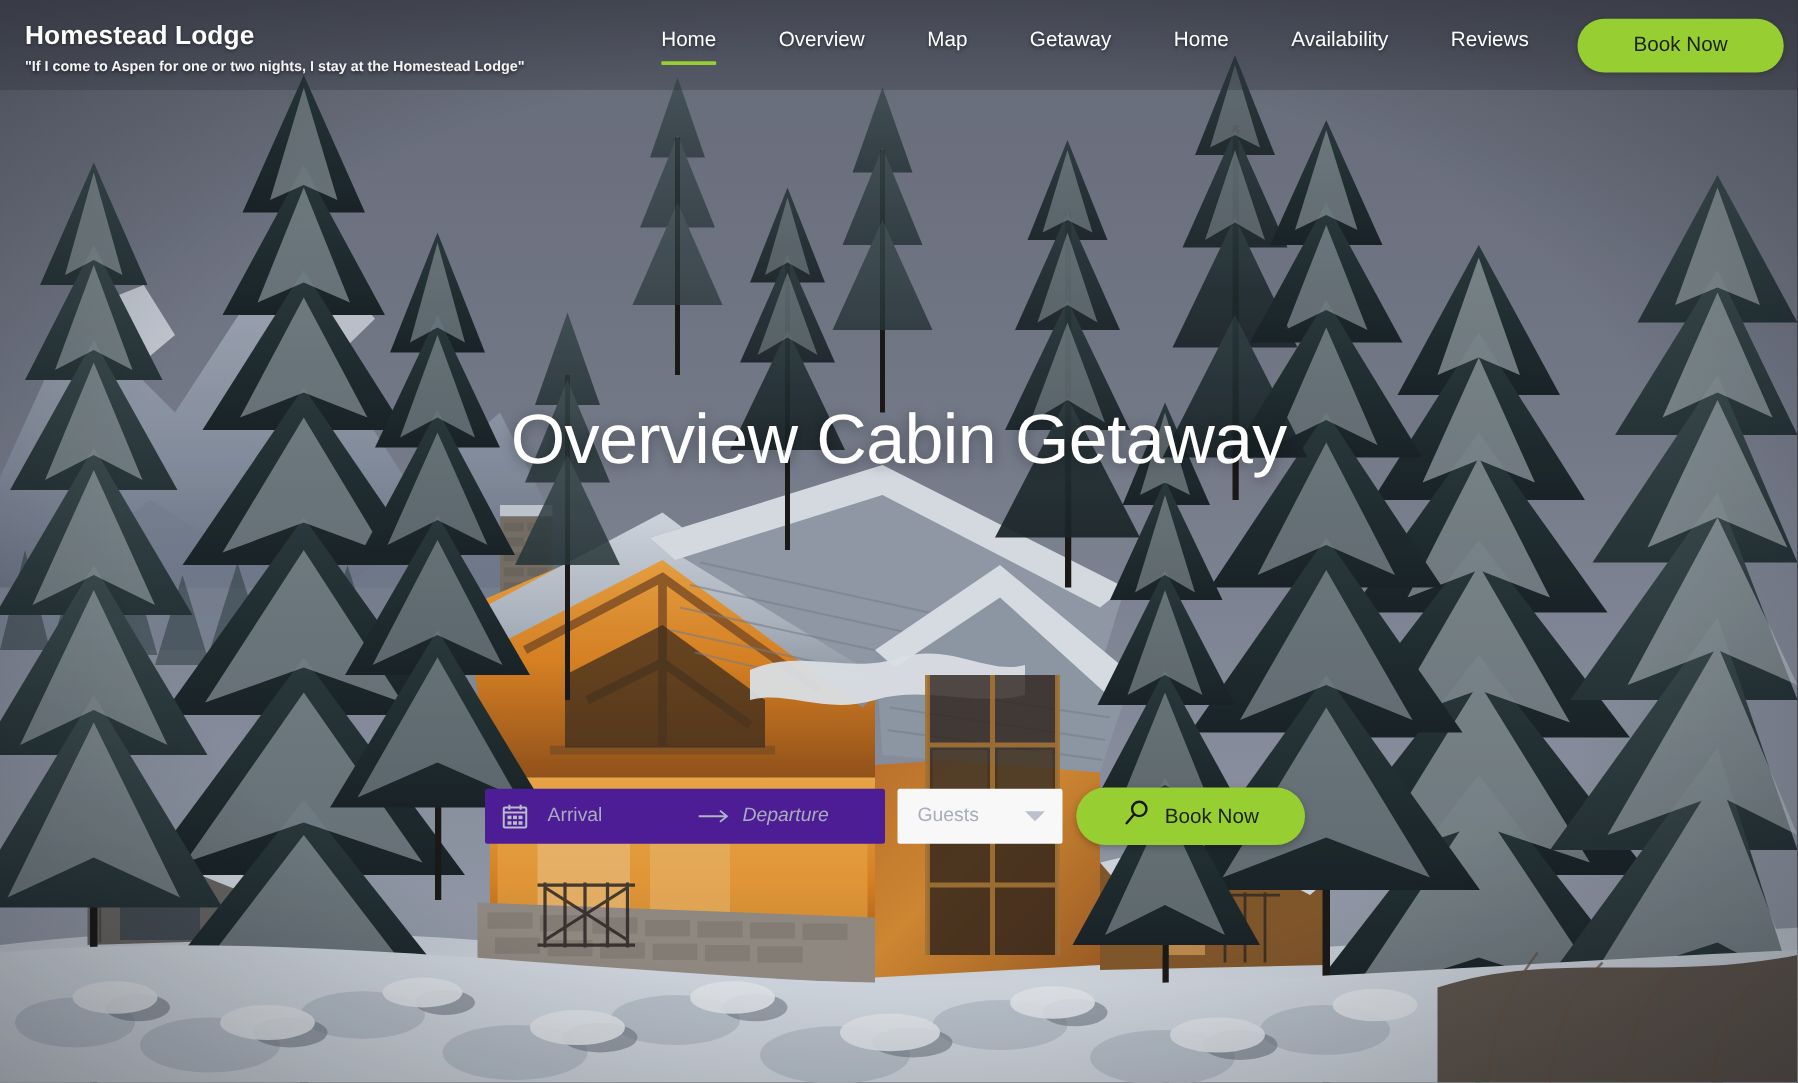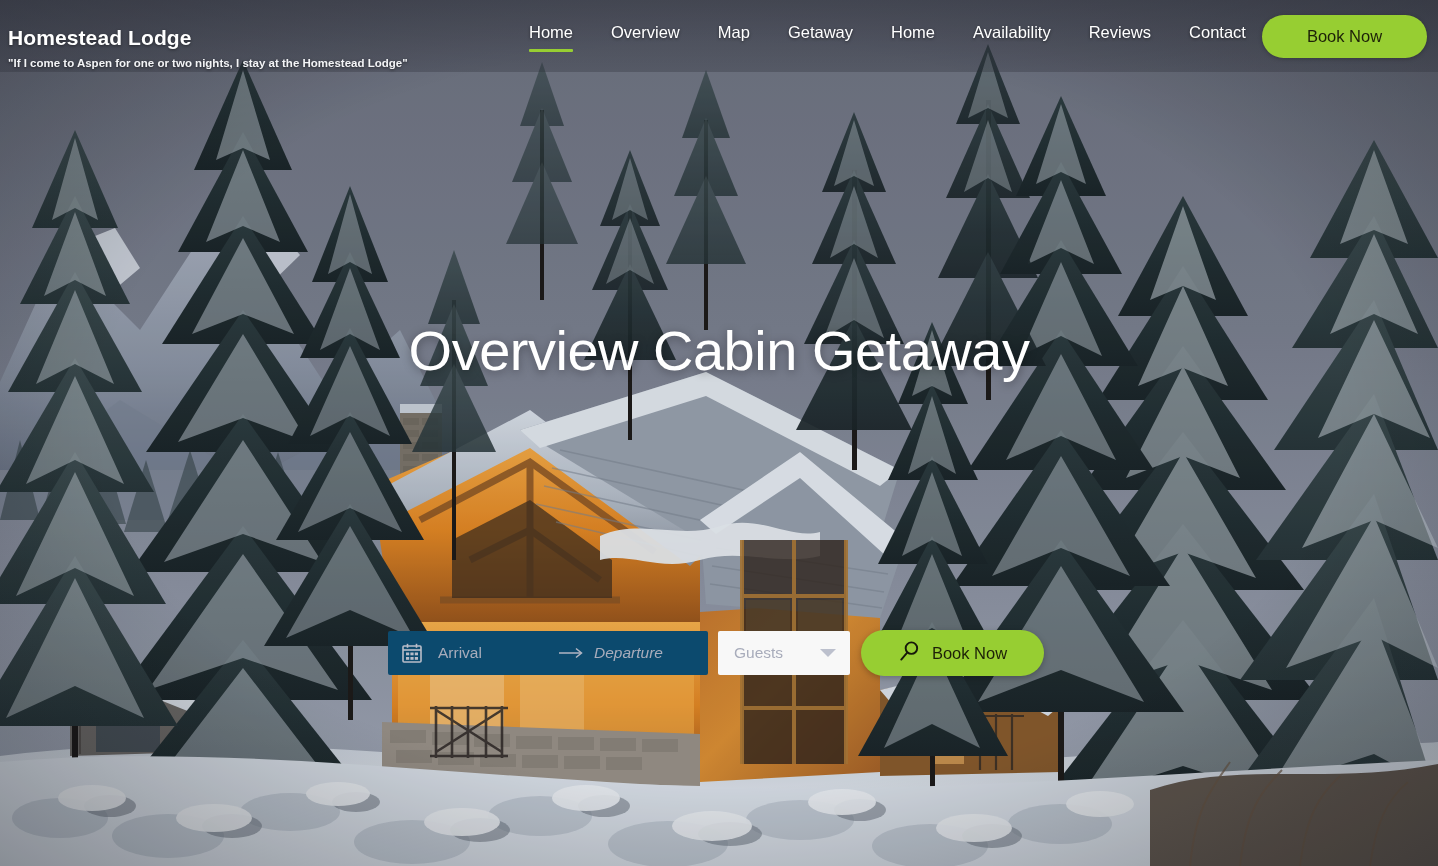--- a/index.html
+++ b/index.html
@@ -22,40 +22,41 @@
   
   .header-scrim {
     position:absolute; left:0; top:0; width:1438px; height:72px;
     background:linear-gradient(to bottom, rgba(40,42,52,0.52), rgba(40,42,52,0.30));
     pointer-events:none;
   }
 
   
   .header {
     position:absolute; left:0; top:0; width:1438px; height:72px;
-    display:flex; align-items:flex-end;
+    display:flex; align-items:center;
     z-index:20;
+    padding-left:12px;
   }
   .brand { padding:6px 0 0 8px; flex:0 0 auto; }
   .brand-name {
     font-size:21px; font-weight:bold; color:#ffffff;
     letter-spacing:0.1px; line-height:26px;
     text-shadow:0 1px 3px rgba(0,0,0,0.45);
     white-space:nowrap;
   }
   .brand-tag {
     font-size:11.5px; font-weight:bold; color:#f3f4f6;
     line-height:18px; margin-top:3px;
     text-shadow:0 1px 3px rgba(0,0,0,0.55);
     white-space:nowrap;
   }
 
   .nav {
     position:absolute; left:512px; top:22px;
-    display:flex; align-items:flex-start; gap:4px;
+    display:flex; align-items:flex-start; gap:16px;
   }
   .nav-item {
     position:relative;
     font-size:16.5px; color:#ffffff;
     padding:0 17px 10px 17px;
     line-height:20px;
     cursor:pointer;
     text-shadow:0 1px 3px rgba(0,0,0,0.5);
     white-space:nowrap;
   }
@@ -89,21 +90,21 @@
   }
 
   
   .booking {
     position:absolute; left:388px; top:630px;
     display:flex; align-items:center;
     z-index:18;
   }
   .field-dates {
     width:320px; height:44px;
-    background:#0c4a6e;
+    background:#4c1d95;
     border-radius:2px;
     display:flex; align-items:center;
     padding:0 12px;
     cursor:text;
   }
   .cal-icon { width:24px; height:24px; flex:0 0 auto; margin-right:14px; }
   .ph {
     font-size:15.5px; color:#a8acbb;
     line-height:20px; white-space:nowrap;
   }

